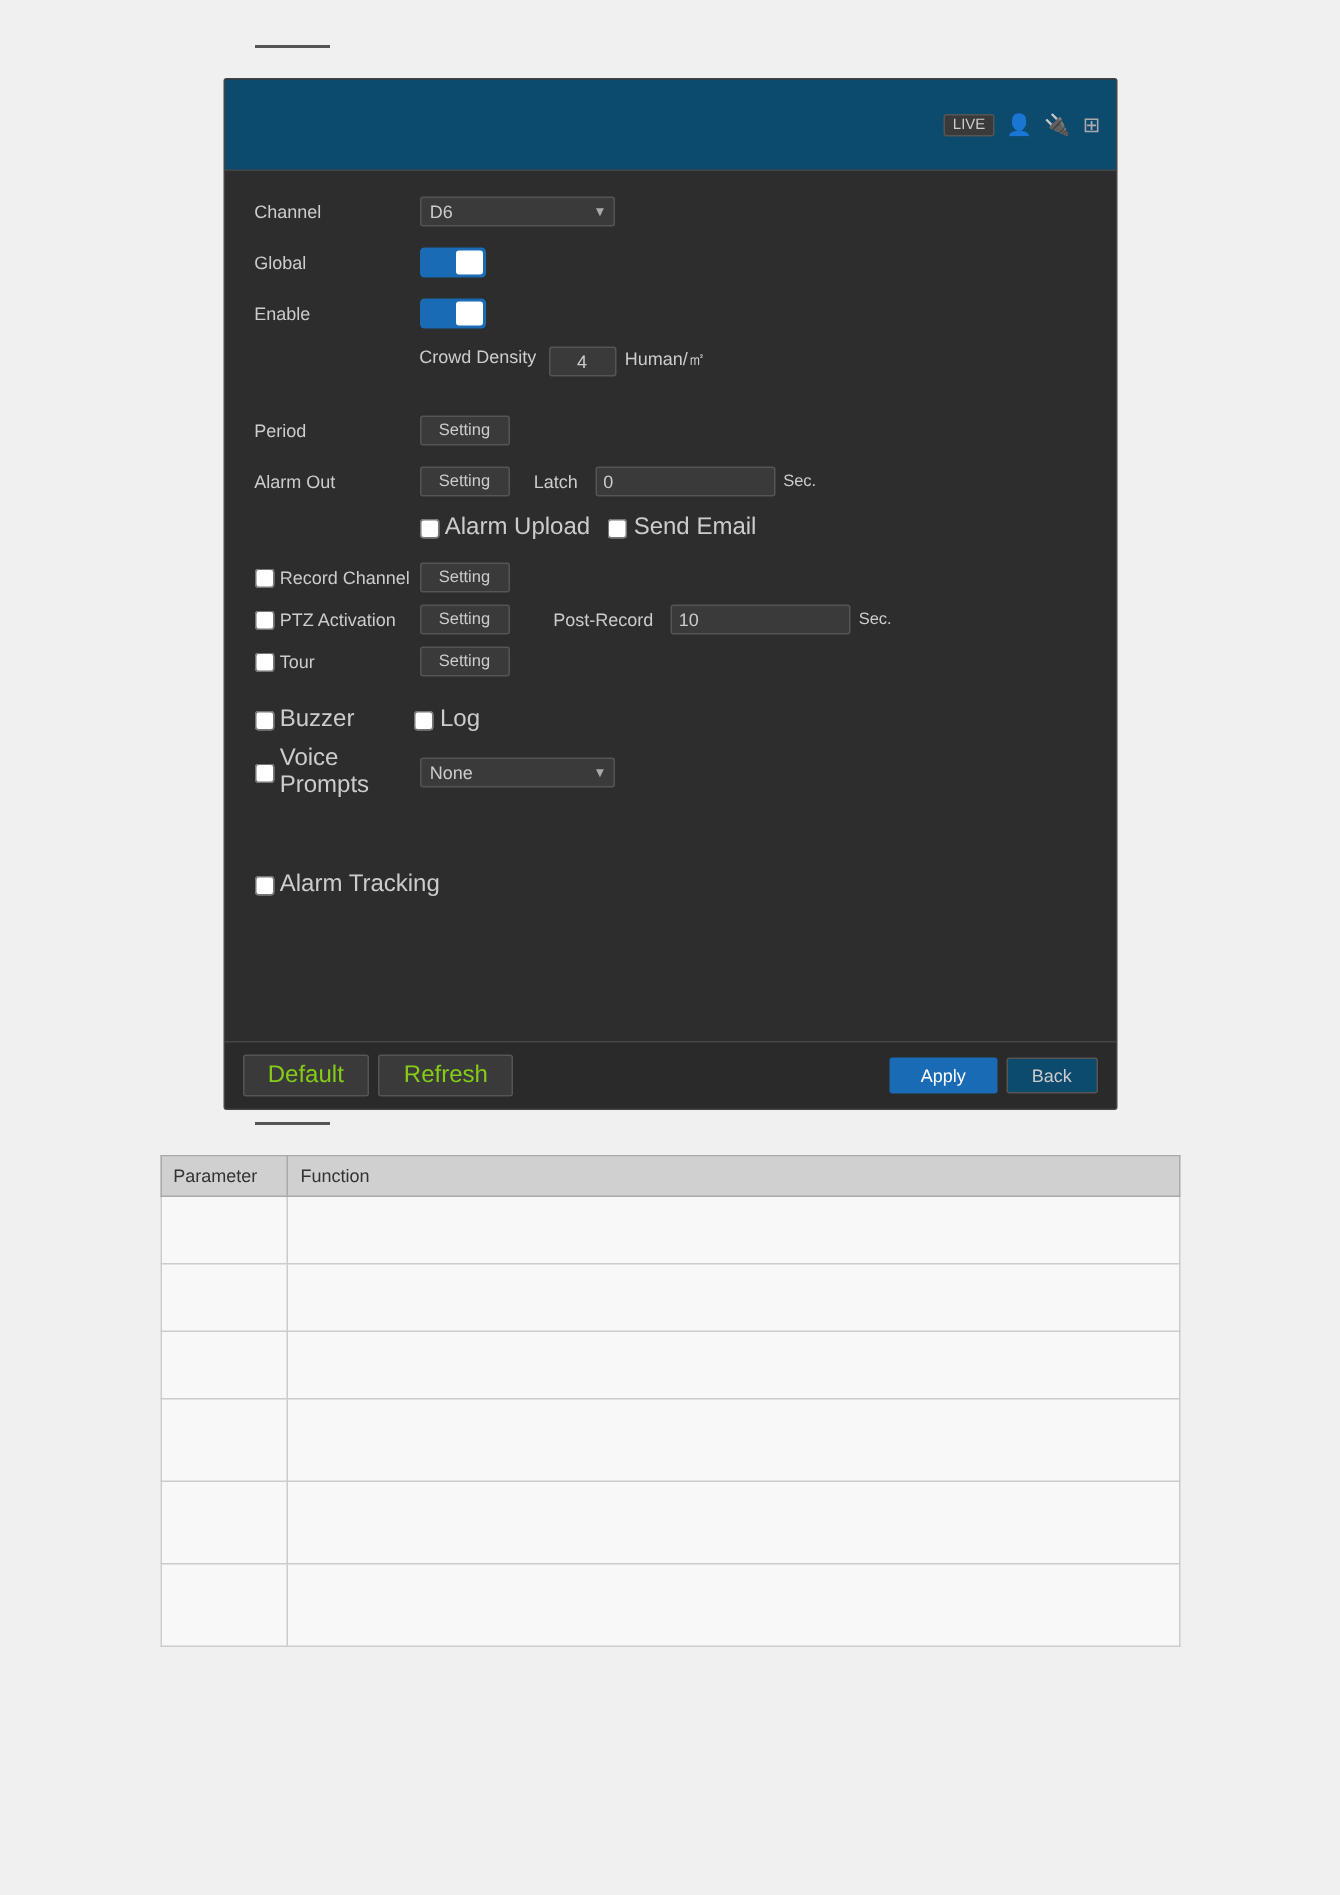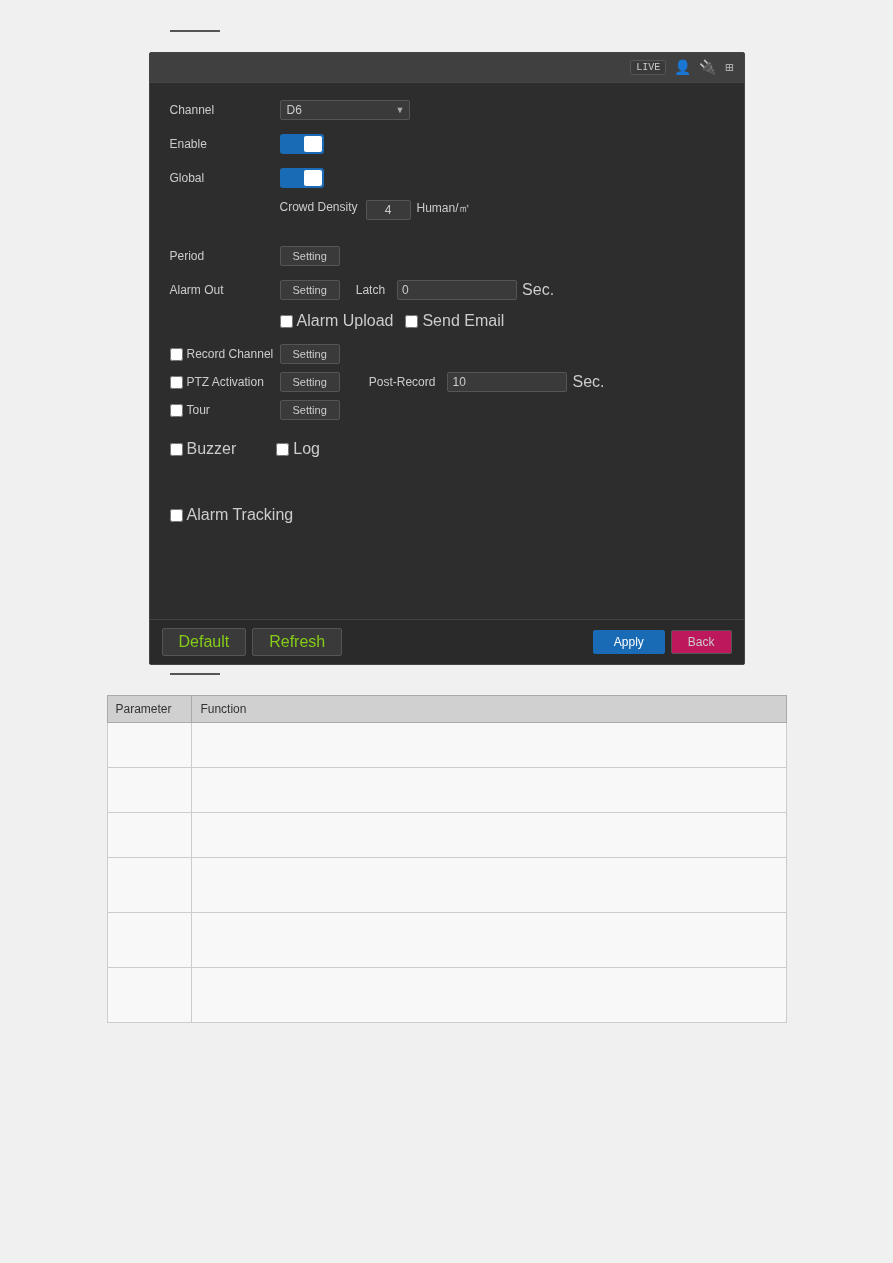--- a/index.html
+++ b/index.html
@@ -33,25 +33,24 @@
       background: #2d2d2d;
       border: 1px solid #444;
       border-radius: 2px;
     }
 
     
     .panel-header {
       display: flex;
       justify-content: flex-end;
       align-items: center;
-      background: #404040;
-      padding: 6px 10px;
+      background: #0c4a6e;
+      padding: 22px 10px;
       border-bottom: 1px solid #444;
       gap: 8px;
-      font-family: Liberation Mono, monospace;
     }
 
     .live-badge {
       background: #3a3a3a;
       border: 1px solid #555;
       color: #ccc;
       font-size: 10px;
       padding: 1px 5px;
       border-radius: 2px;
     }
@@ -184,21 +183,21 @@
       border: 1px solid #555;
       color: #ccc;
       font-size: 12px;
       padding: 2px 4px;
       border-radius: 2px;
       margin-left: 8px;
     }
 
     .sec-label {
       color: #ccc;
-      font-size: 16px;
+      font-size: 11px;
       margin-left: 5px;
     }
 
     
     .checkbox-row {
       display: flex;
       align-items: center;
       gap: 12px;
       padding-left: 110px;
       margin-bottom: 8px;
@@ -318,21 +317,21 @@
       border: 1px solid #1a6bb5;
       color: white;
       font-size: 12px;
       padding: 4px 20px;
       border-radius: 2px;
       cursor: pointer;
       min-width: 65px;
     }
 
     .back-btn {
-      background: #be185d;
+      background: #0c4a6e;
       border: 1px solid #555;
       color: #ccc;
       font-size: 12px;
       padding: 4px 16px;
       border-radius: 2px;
       cursor: pointer;
       min-width: 55px;
     }
 
     
@@ -412,28 +411,28 @@
             <select class="dropdown-select">
               <option>D6</option>
               <option>D1</option><option>D2</option><option>D3</option>
               <option>D4</option><option>D5</option><option selected="">D6</option>
               <option>D7</option><option>D8</option>
             </select>
           </div>
         </div>
 
         <div class="form-row">
-          <span class="form-label">Enable</span>
+          <span class="form-label">Global</span>
           <div class="toggle-switch">
             <div class="toggle-thumb"></div>
           </div>
         </div>
 
         <div class="form-row">
-          <span class="form-label">Global</span>
+          <span class="form-label">Enable</span>
           <div class="toggle-switch">
             <div class="toggle-thumb"></div>
           </div>
         </div>
 
         <div class="crowd-density-row">
           <span class="crowd-density-label">Crowd Density</span>
           <input class="crowd-density-input" type="text" value="4" style="">
           <span class="crowd-density-unit">Human/㎡</span>
         </div>
@@ -499,20 +498,31 @@
           <div class="checkbox-item">
             <input type="checkbox" id="buzzer" style="">
             <label for="buzzer">Buzzer</label>
           </div>
           <div class="checkbox-item" style="margin-left:20px;">
             <input type="checkbox" id="log" style="">
             <label for="log">Log</label>
           </div>
         </div>
 
+        <div class="voice-prompts-row">
+          <div class="checkbox-item" style="width:110px;">
+            <input type="checkbox" id="voice-prompts" style="">
+            <label for="voice-prompts">Voice Prompts</label>
+          </div>
+          <div class="dropdown-wrapper">
+            <select class="dropdown-select">
+              <option>None</option>
+            </select>
+          </div>
+        </div>
 
         <div class="section-spacer" style="height:20px;"></div>
 
         <div class="alarm-tracking-row">
           <div class="checkbox-item">
             <input type="checkbox" id="alarm-tracking" style="">
             <label for="alarm-tracking">Alarm Tracking</label>
           </div>
         </div>
 

